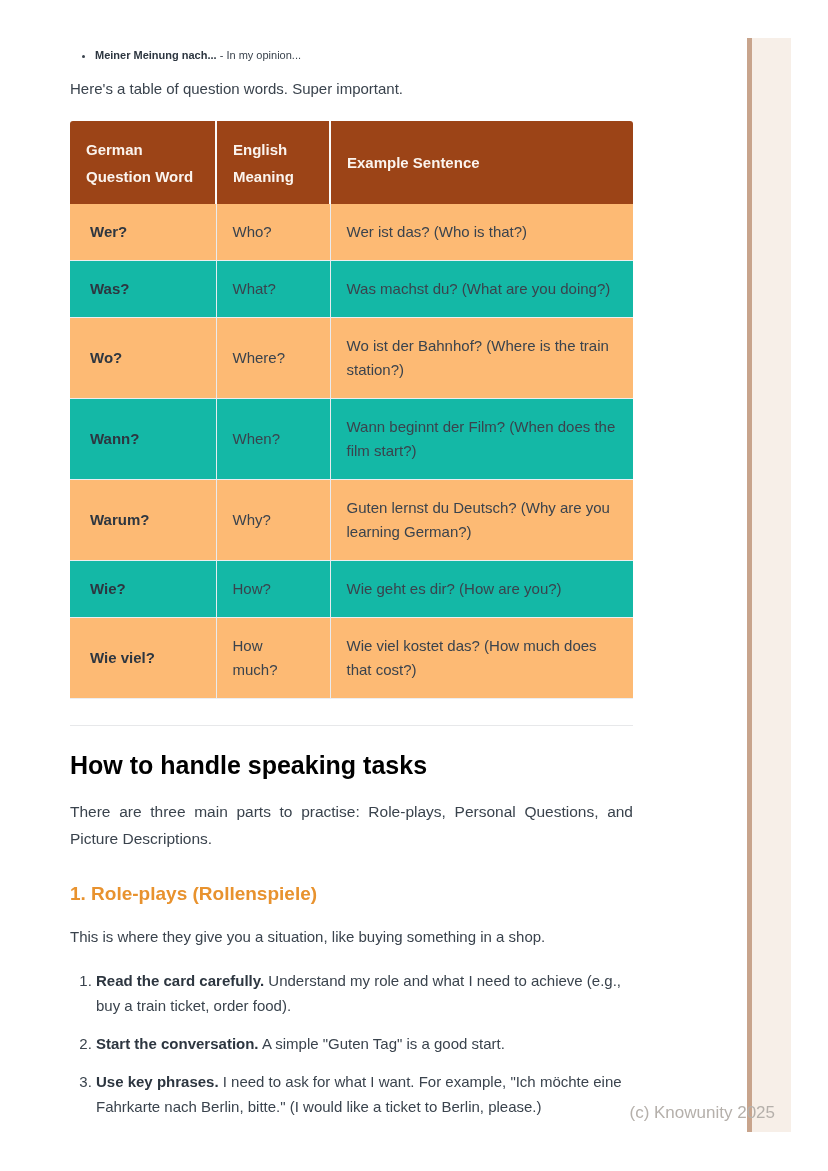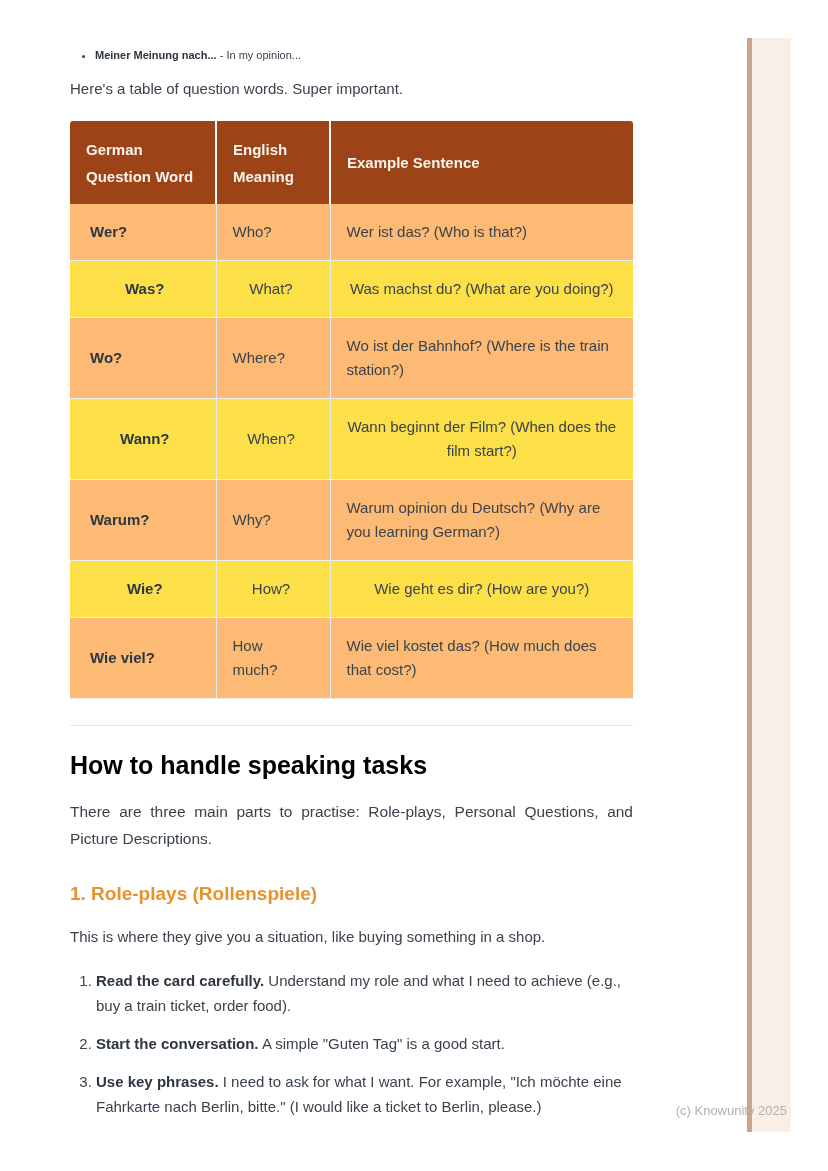--- a/index.html
+++ b/index.html
@@ -59,21 +59,21 @@
 
   table.qwords tbody td {
     font-size: 15px;
     line-height: 24px;
     padding: 16px;
     vertical-align: middle;
     border-bottom: 1px solid #eceef1;
     background: #fdba74;
   }
   table.qwords tbody td + td { border-left: 1px solid #e9ebee; }
-  table.qwords tbody tr.alt td { background: #fde047; text-align: center; }
+  table.qwords tbody tr.alt td { background: #14b8a6; }
   table.qwords td.col-english { padding-right: 20px; }
   table.qwords td.german { font-weight: bold; color: #2d3640; padding-left: 20px; }
 
   hr.divider {
     margin: 26px 0 0 0;
     border: none;
     border-top: 1px solid #e7e8ea;
   }
 
   h1.section-heading {
@@ -96,24 +96,24 @@
     font-weight: bold;
     color: #e8922e;
   }
   p.sub-intro { margin: 20px 0 0 0; font-size: 15px; line-height: 22px; }
 
   ol.steps { margin: 20px 0 0 0; padding-left: 26px; }
   ol.steps li { font-size: 15px; line-height: 25px; margin-bottom: 13px; }
 
   .copyright {
     position: absolute;
-    top: 1103px; left: 12px;
+    top: 1103px; left: 0;
     width: 775px;
     text-align: right;
-    font-size: 13px;
+    font-size: 17px;
     color: #b5b0ab;
     z-index: 3;
   }
 </style>
 </head>
 <body>
 
 <div class="side-stripe"></div>
 
 <div class="content">
@@ -156,21 +156,21 @@
         <td>Wo ist der Bahnhof? (Where is the train station?)</td>
       </tr>
       <tr class="alt">
         <td class="german">Wann?</td>
         <td class="col-english">When?</td>
         <td>Wann beginnt der Film? (When does the film start?)</td>
       </tr>
       <tr>
         <td class="german">Warum?</td>
         <td class="col-english">Why?</td>
-        <td>Warum opinion du Deutsch? (Why are you learning German?)</td>
+        <td>Guten lernst du Deutsch? (Why are you learning German?)</td>
       </tr>
       <tr class="alt">
         <td class="german">Wie?</td>
         <td class="col-english">How?</td>
         <td>Wie geht es dir? (How are you?)</td>
       </tr>
       <tr>
         <td class="german">Wie viel?</td>
         <td class="col-english">How much?</td>
         <td>Wie viel kostet das? (How much does that cost?)</td>

